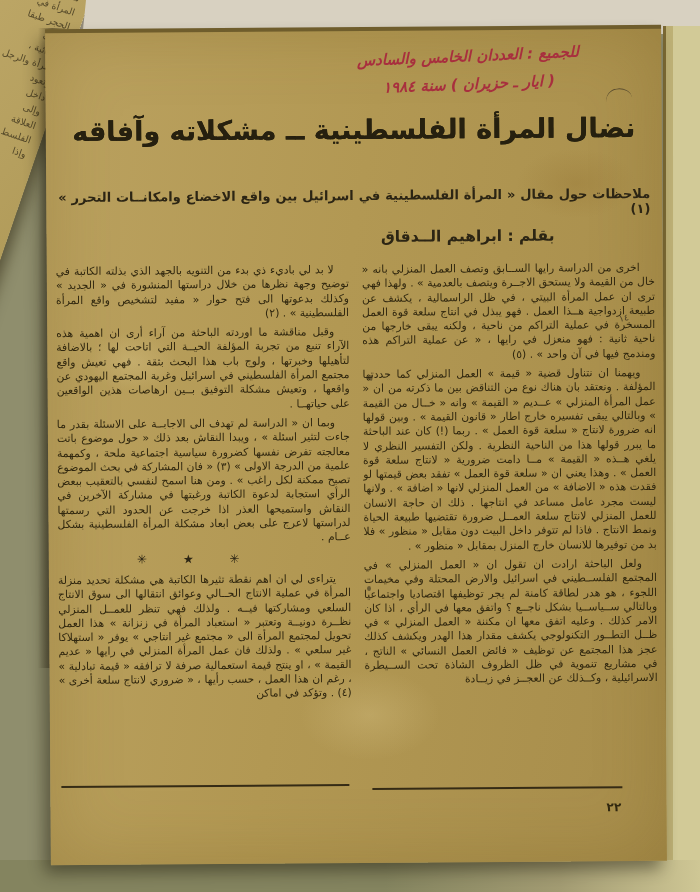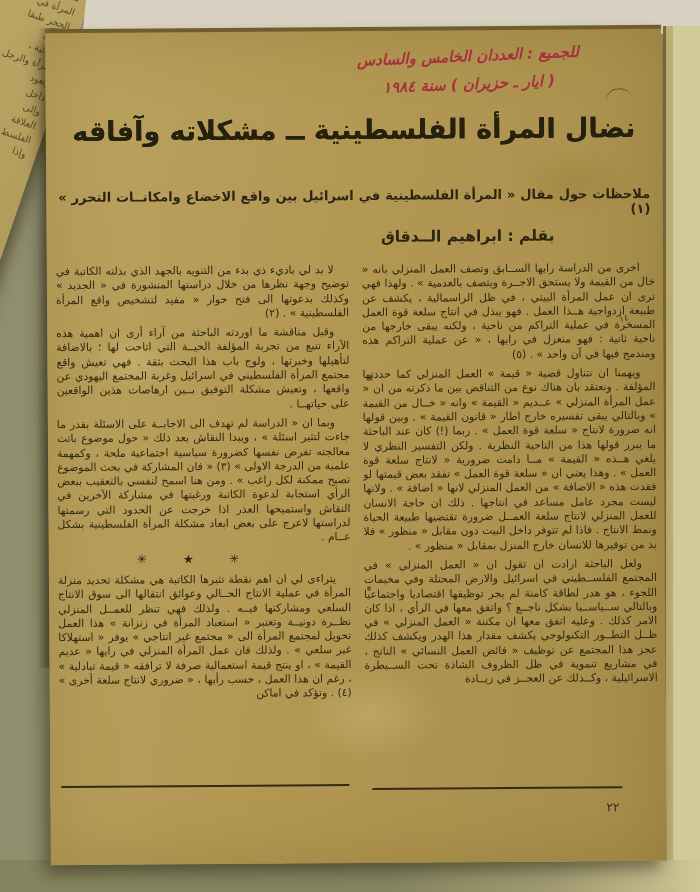--- a/index.html
+++ b/index.html
@@ -62,21 +62,21 @@
   .col{width:293px;height:100%;overflow:hidden;direction:rtl;text-align:justify;
        font-size:10.8px;line-height:14.3px;color:#30270f;}
   .col p{margin:0 0 5px;text-indent:15px;}
   .separator{text-align:center;font-size:12px;letter-spacing:16px;text-indent:16px;
              color:#2c2514;margin:6px 0 7px;}
 
   .rule{position:absolute;height:1.6px;background:#352b15;}
   .rule-right{left:322px;top:758px;width:250px;}
   .rule-left{left:11px;top:754px;width:288px;}
 
-  .page-number{position:absolute;left:556px;top:772px;font-size:12px;font-weight:normal;
+  .page-number{position:absolute;left:556px;top:772px;font-size:12px;font-weight:bold;
                color:#30270f;direction:rtl;}
 
   .margin-mark{position:absolute;left:572px;top:286px;font-size:9px;color:#4c4128;
                transform:rotate(-12deg);line-height:9px;white-space:pre-line;}
   .ink-speck{position:absolute;background:#4c4128;border-radius:50%;opacity:.7;}
   .s1{left:322px;top:345px;width:3px;height:6px;}
   .s2{left:318px;top:556px;width:4px;height:5px;}
 </style>
 </head>
 <body>

